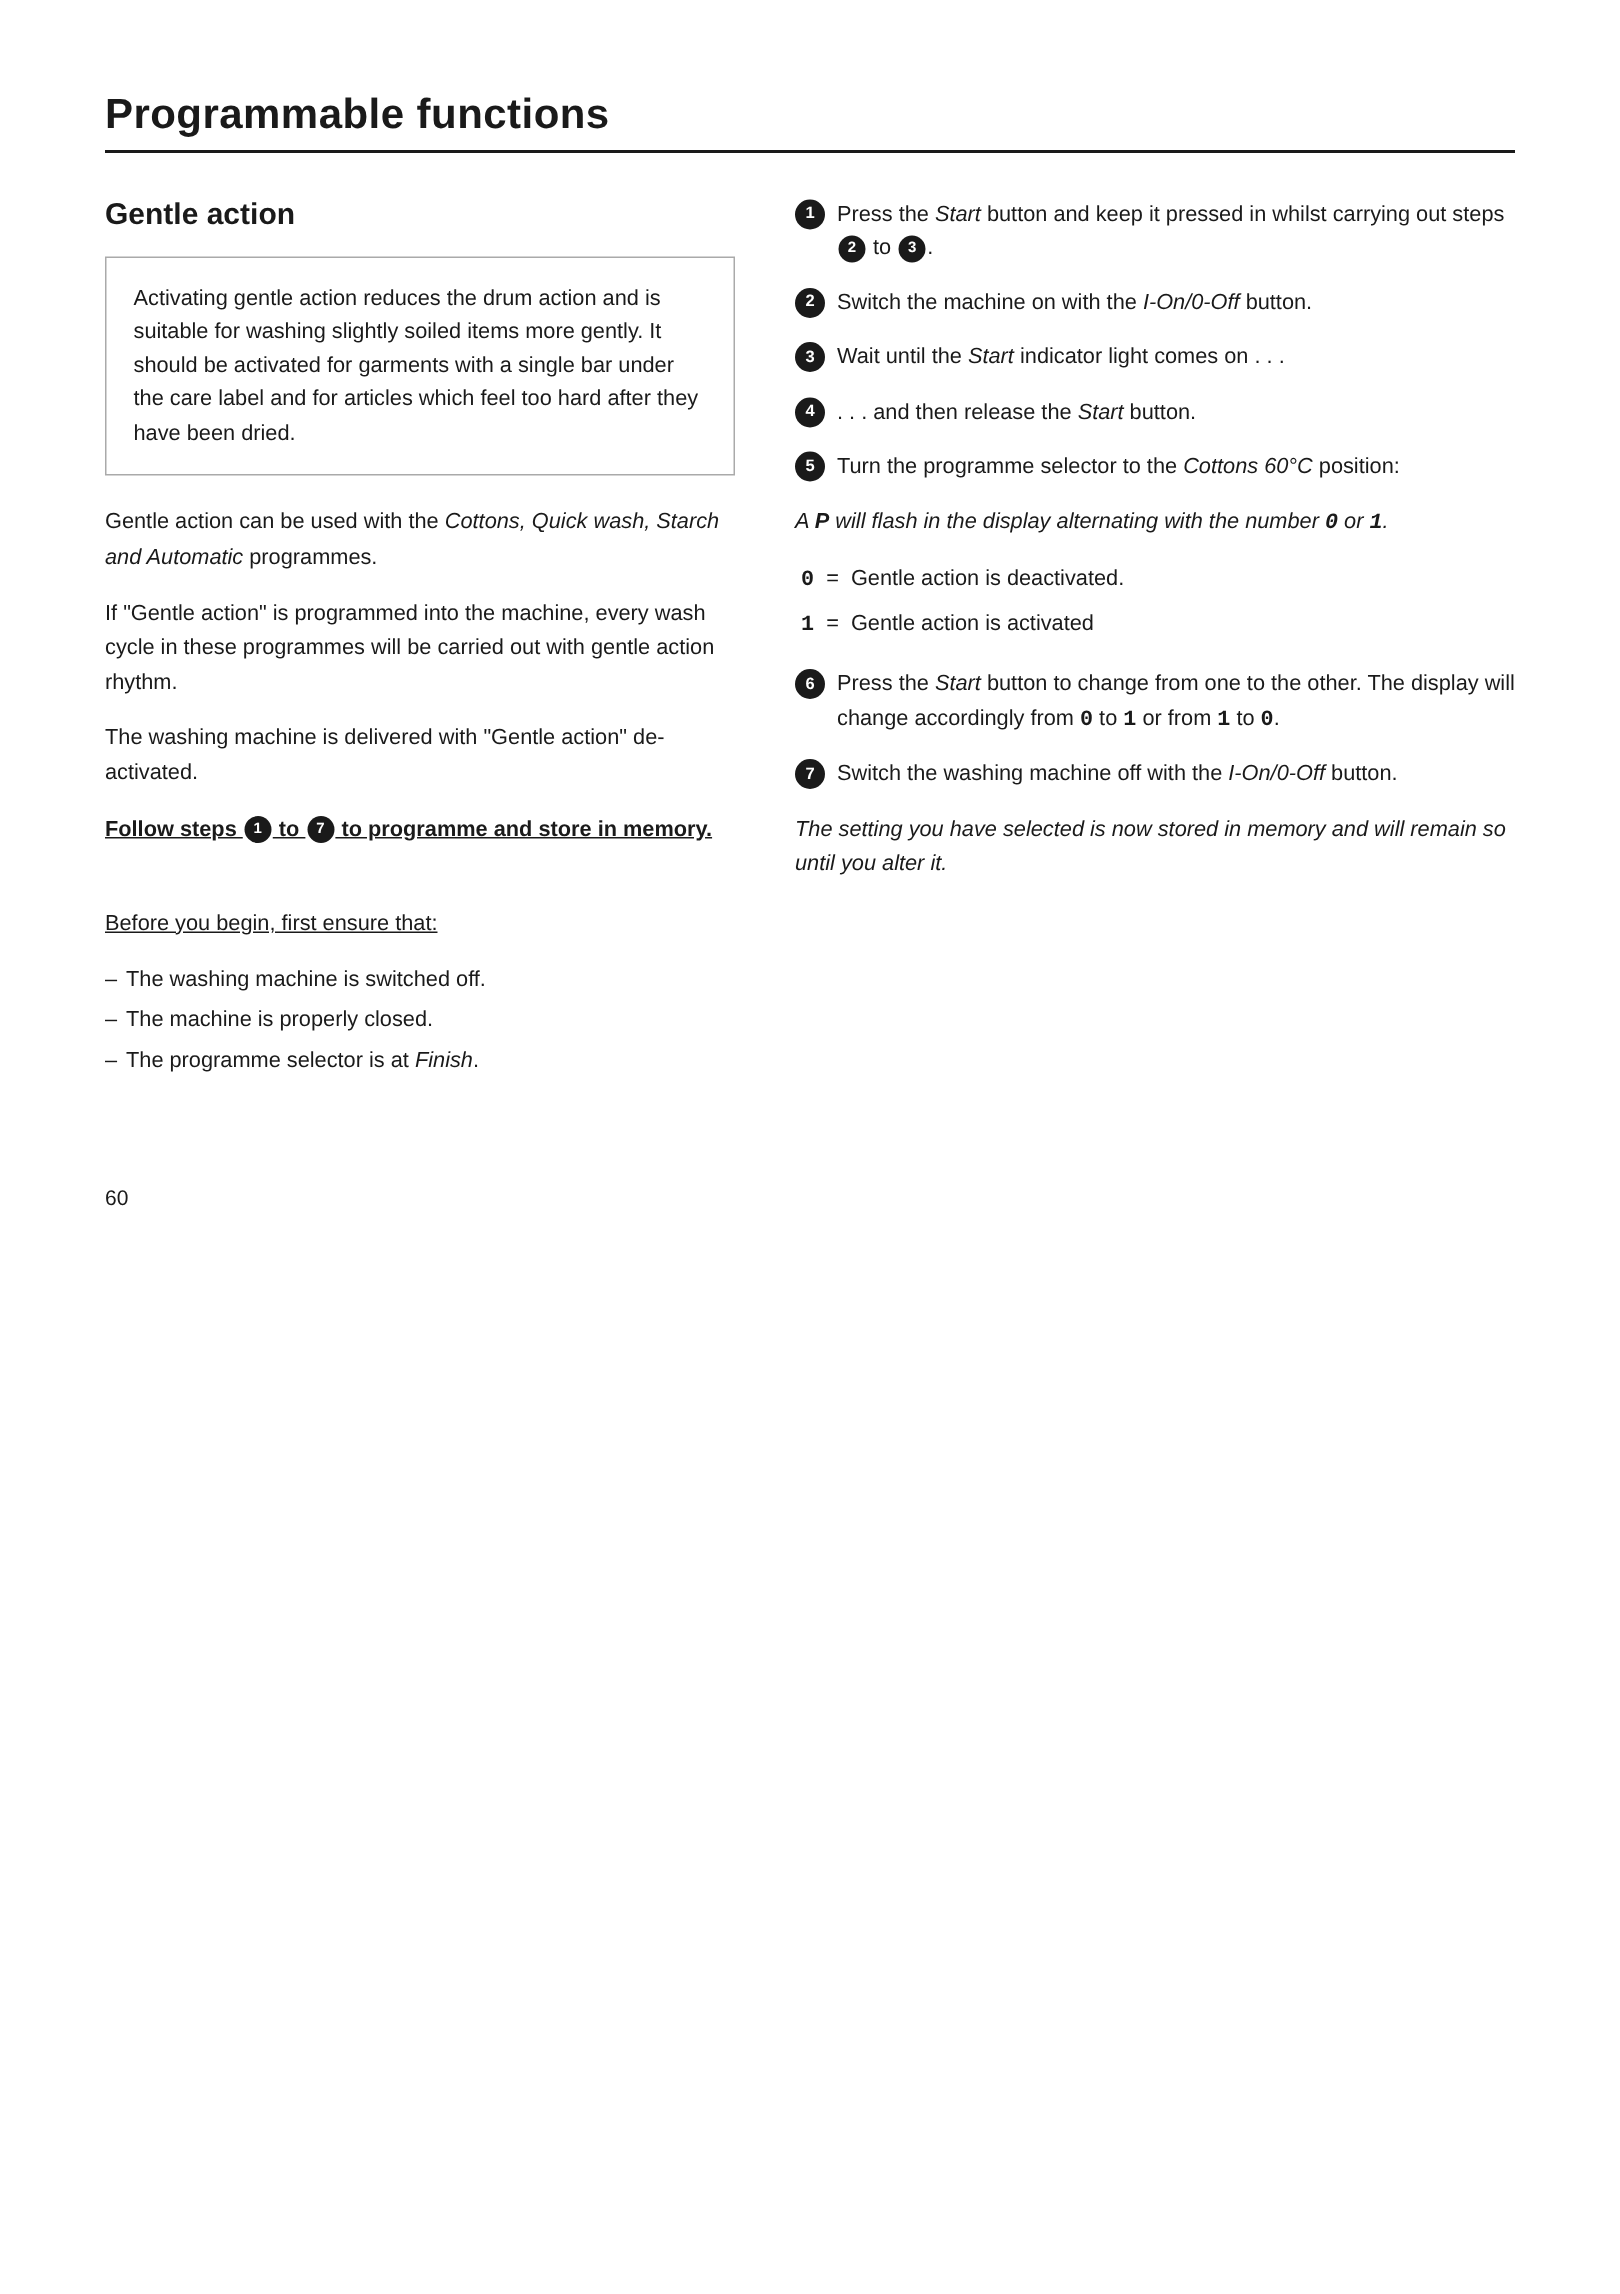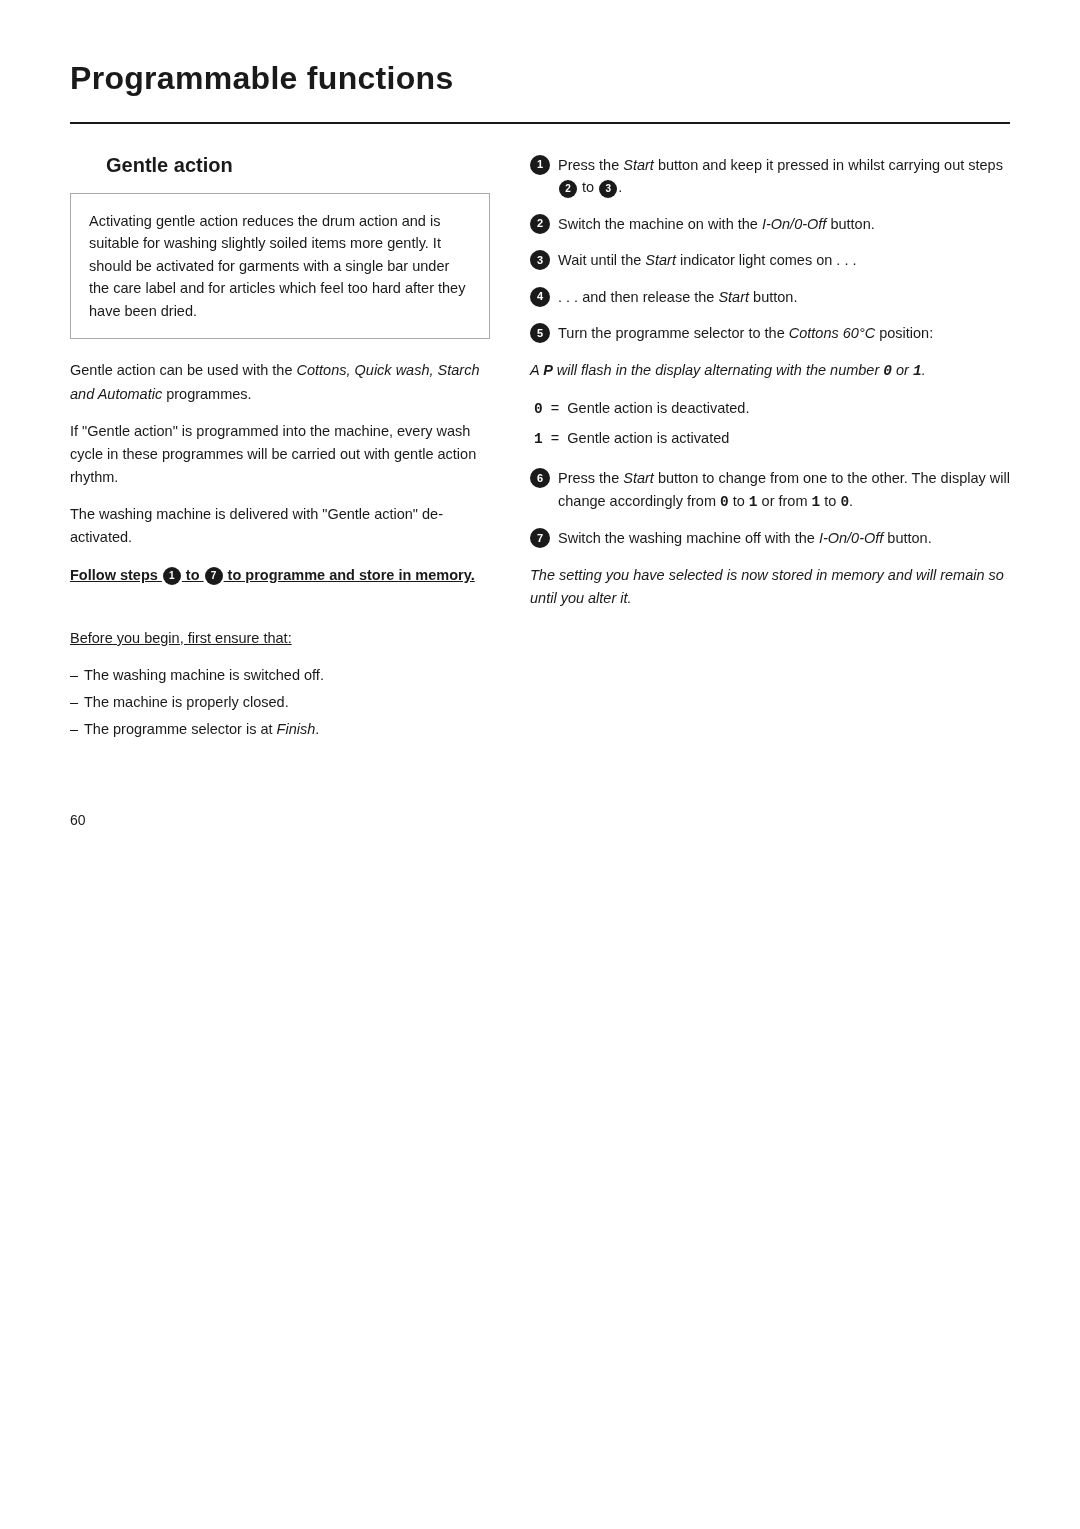--- a/index.html
+++ b/index.html
@@ -6,23 +6,23 @@
     body {
       font-family: Arial, Helvetica, sans-serif;
       font-size: 15px;
       color: #1a1a1a;
       background: #fff;
       width: 1080px;
       min-height: 1529px;
       padding: 60px 70px 60px 70px;
     }
     h1.page-title {
-      font-size: 32px;
-      font-weight: bold;
-      margin-bottom: 25px;
+      font-size: 28px;
+      font-weight: bold;
+      margin-bottom: 8px;
       letter-spacing: 0.3px;
     }
     .title-rule {
       border: none;
       border-top: 2px solid #1a1a1a;
       margin-bottom: 30px;
     }
     .two-col {
       display: flex;
       gap: 40px;
@@ -31,21 +31,20 @@
       width: 420px;
       flex-shrink: 0;
     }
     .right-col {
       flex: 1;
     }
     h2.section-title {
       font-size: 20px;
       font-weight: bold;
       margin-bottom: 16px;
-      margin-left: 36px;
     }
     .info-box {
       border: 1px solid #aaa;
       padding: 16px 18px;
       margin-bottom: 20px;
       font-size: 14.5px;
       line-height: 1.55;
     }
     .left-col p {
       font-size: 14.5px;

